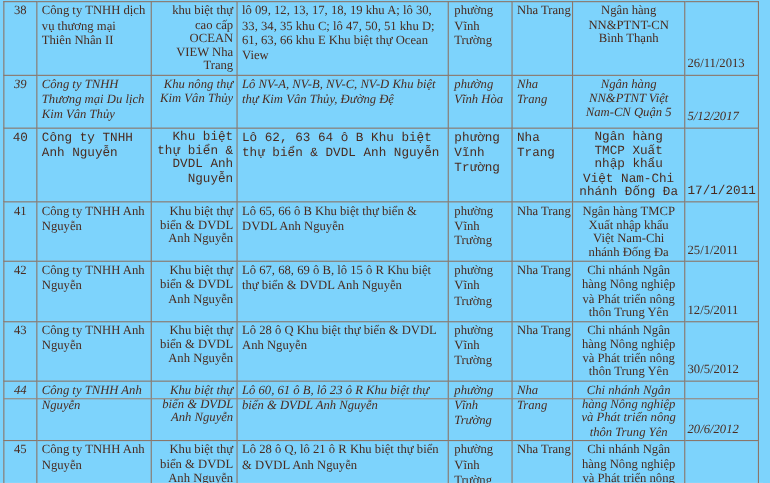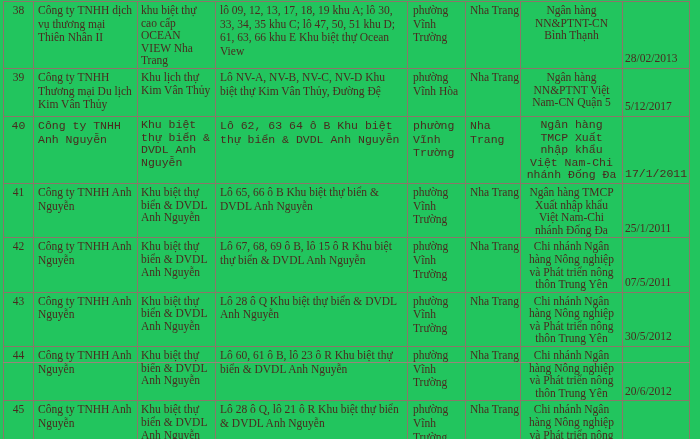--- a/index.html
+++ b/index.html
@@ -1,38 +1,38 @@
 <!DOCTYPE html>
 <html><head>
 <meta charset="utf-8">
 <style>
   html,body { margin:0; padding:0; background:#e8e6e1; }
   .page {
     position:relative; width:700px; height:439px;
-    background:#22c55e;
+    background:#7dd3fc;
     font-family:"Liberation Serif", serif;
     color:#4a2b1f;
     overflow:hidden;
   }
   table.doc-table {
     position:absolute; left:3px; top:1px; width:686px;
     border-collapse:collapse; table-layout:fixed;
   }
   td {
     border:1px solid #8b7669;
     vertical-align:top;
     padding:2px 4px 1px 4px;
     font-size:11.5px;
     line-height:13.6px;
     overflow:hidden;
     word-wrap:break-word;
   }
   td.c-no      { text-align:center; padding-left:1px; padding-right:1px; }
   td.c-company { }
-  td.c-project { text-align:left; line-height:12.6px; padding-left:3px; padding-right:3px; }
+  td.c-project { text-align:right; line-height:12.6px; padding-left:3px; padding-right:3px; }
   td.c-lots    { }
   td.c-ward    { padding-left:5px; }
   td.c-city    { padding-left:4px; padding-right:1px; }
   td.c-bank    { line-height:12.6px;text-align:center; }
   td.c-date    { vertical-align:bottom; padding-bottom:2px; padding-left:2px; padding-right:1px; }
   .artifact-line {
     position:absolute; left:3px; top:362px; width:687px; height:1px;
     background:#98857a;
   }
 </style>
@@ -53,26 +53,26 @@
     </colgroup>
     <tbody id="table-body">
         <tr style="height: 63px;">
           <td class="c-no"><span>38</span></td>
           <td class="c-company"><span>Công ty TNHH dịch vụ thương mại Thiên Nhân II</span></td>
           <td class="c-project"><span>khu biệt thự cao cấp OCEAN VIEW Nha Trang</span></td>
           <td class="c-lots"><span>lô 09, 12, 13, 17, 18, 19 khu A; lô 30, 33, 34, 35 khu C; lô 47, 50, 51 khu D; 61, 63, 66 khu E Khu biệt thự Ocean View</span></td>
           <td class="c-ward"><span>phường Vĩnh Trường</span></td>
           <td class="c-city"><span>Nha Trang</span></td>
           <td class="c-bank"><span>Ngân hàng NN&amp;PTNT-CN Bình Thạnh</span></td>
-          <td class="c-date"><span>28/02/2013</span></td>
+          <td class="c-date"><span>26/11/2013</span></td>
         </tr>
-        <tr style="height: 48px;">
+        <tr style="height: 48px; font-style: italic;">
           <td class="c-no"><span>39</span></td>
           <td class="c-company"><span>Công ty TNHH Thương mại Du lịch Kim Vân Thủy</span></td>
-          <td class="c-project"><span>Khu lịch thự Kim Vân Thủy</span></td>
+          <td class="c-project"><span>Khu nông thự Kim Vân Thủy</span></td>
           <td class="c-lots"><span>Lô NV-A, NV-B, NV-C, NV-D Khu biệt thự Kim Vân Thủy, Đường Đệ</span></td>
           <td class="c-ward"><span>phường Vĩnh Hòa</span></td>
           <td class="c-city"><span>Nha Trang</span></td>
           <td class="c-bank"><span>Ngân hàng NN&amp;PTNT Việt Nam-CN Quận 5</span></td>
           <td class="c-date"><span>5/12/2017</span></td>
         </tr>
         <tr style="height: 51px; font-family: Liberation Mono, monospace;">
           <td class="c-no"><span>40</span></td>
           <td class="c-company"><span>Công ty TNHH Anh Nguyễn</span></td>
           <td class="c-project"><span>Khu biệt thự biển &amp; DVDL Anh Nguyễn</span></td>
@@ -93,33 +93,33 @@
           <td class="c-date"><span>25/1/2011</span></td>
         </tr>
         <tr style="height: 52px;">
           <td class="c-no"><span>42</span></td>
           <td class="c-company"><span>Công ty TNHH Anh Nguyễn</span></td>
           <td class="c-project"><span>Khu biệt thự biển &amp; DVDL Anh Nguyễn</span></td>
           <td class="c-lots"><span>Lô 67, 68, 69 ô B, lô 15 ô R Khu biệt thự biển &amp; DVDL Anh Nguyễn</span></td>
           <td class="c-ward"><span>phường Vĩnh Trường</span></td>
           <td class="c-city"><span>Nha Trang</span></td>
           <td class="c-bank"><span>Chi nhánh Ngân hàng Nông nghiệp và Phát triển nông thôn Trung Yên</span></td>
-          <td class="c-date"><span>07/5/2011</span></td>
+          <td class="c-date"><span>12/5/2011</span></td>
         </tr>
         <tr style="height: 53px;">
           <td class="c-no"><span>43</span></td>
           <td class="c-company"><span>Công ty TNHH Anh Nguyễn</span></td>
           <td class="c-project"><span>Khu biệt thự biển &amp; DVDL Anh Nguyễn</span></td>
           <td class="c-lots"><span>Lô 28 ô Q Khu biệt thự biển &amp; DVDL Anh Nguyễn</span></td>
           <td class="c-ward"><span>phường Vĩnh Trường</span></td>
           <td class="c-city"><span>Nha Trang</span></td>
           <td class="c-bank"><span>Chi nhánh Ngân hàng Nông nghiệp và Phát triển nông thôn Trung Yên</span></td>
           <td class="c-date"><span>30/5/2012</span></td>
         </tr>
-        <tr style="height: 51px;">
+        <tr style="height: 51px; font-style: italic;">
           <td class="c-no"><span>44</span></td>
           <td class="c-company"><span>Công ty TNHH Anh Nguyễn</span></td>
           <td class="c-project"><span>Khu biệt thự biển &amp; DVDL Anh Nguyễn</span></td>
           <td class="c-lots"><span>Lô 60, 61 ô B, lô 23 ô R Khu biệt thự biển &amp; DVDL Anh Nguyễn</span></td>
           <td class="c-ward"><span>phường Vĩnh Trường</span></td>
           <td class="c-city"><span>Nha Trang</span></td>
           <td class="c-bank"><span>Chi nhánh Ngân hàng Nông nghiệp và Phát triển nông thôn Trung Yên</span></td>
           <td class="c-date"><span>20/6/2012</span></td>
         </tr>
         <tr style="height: 60px;">

